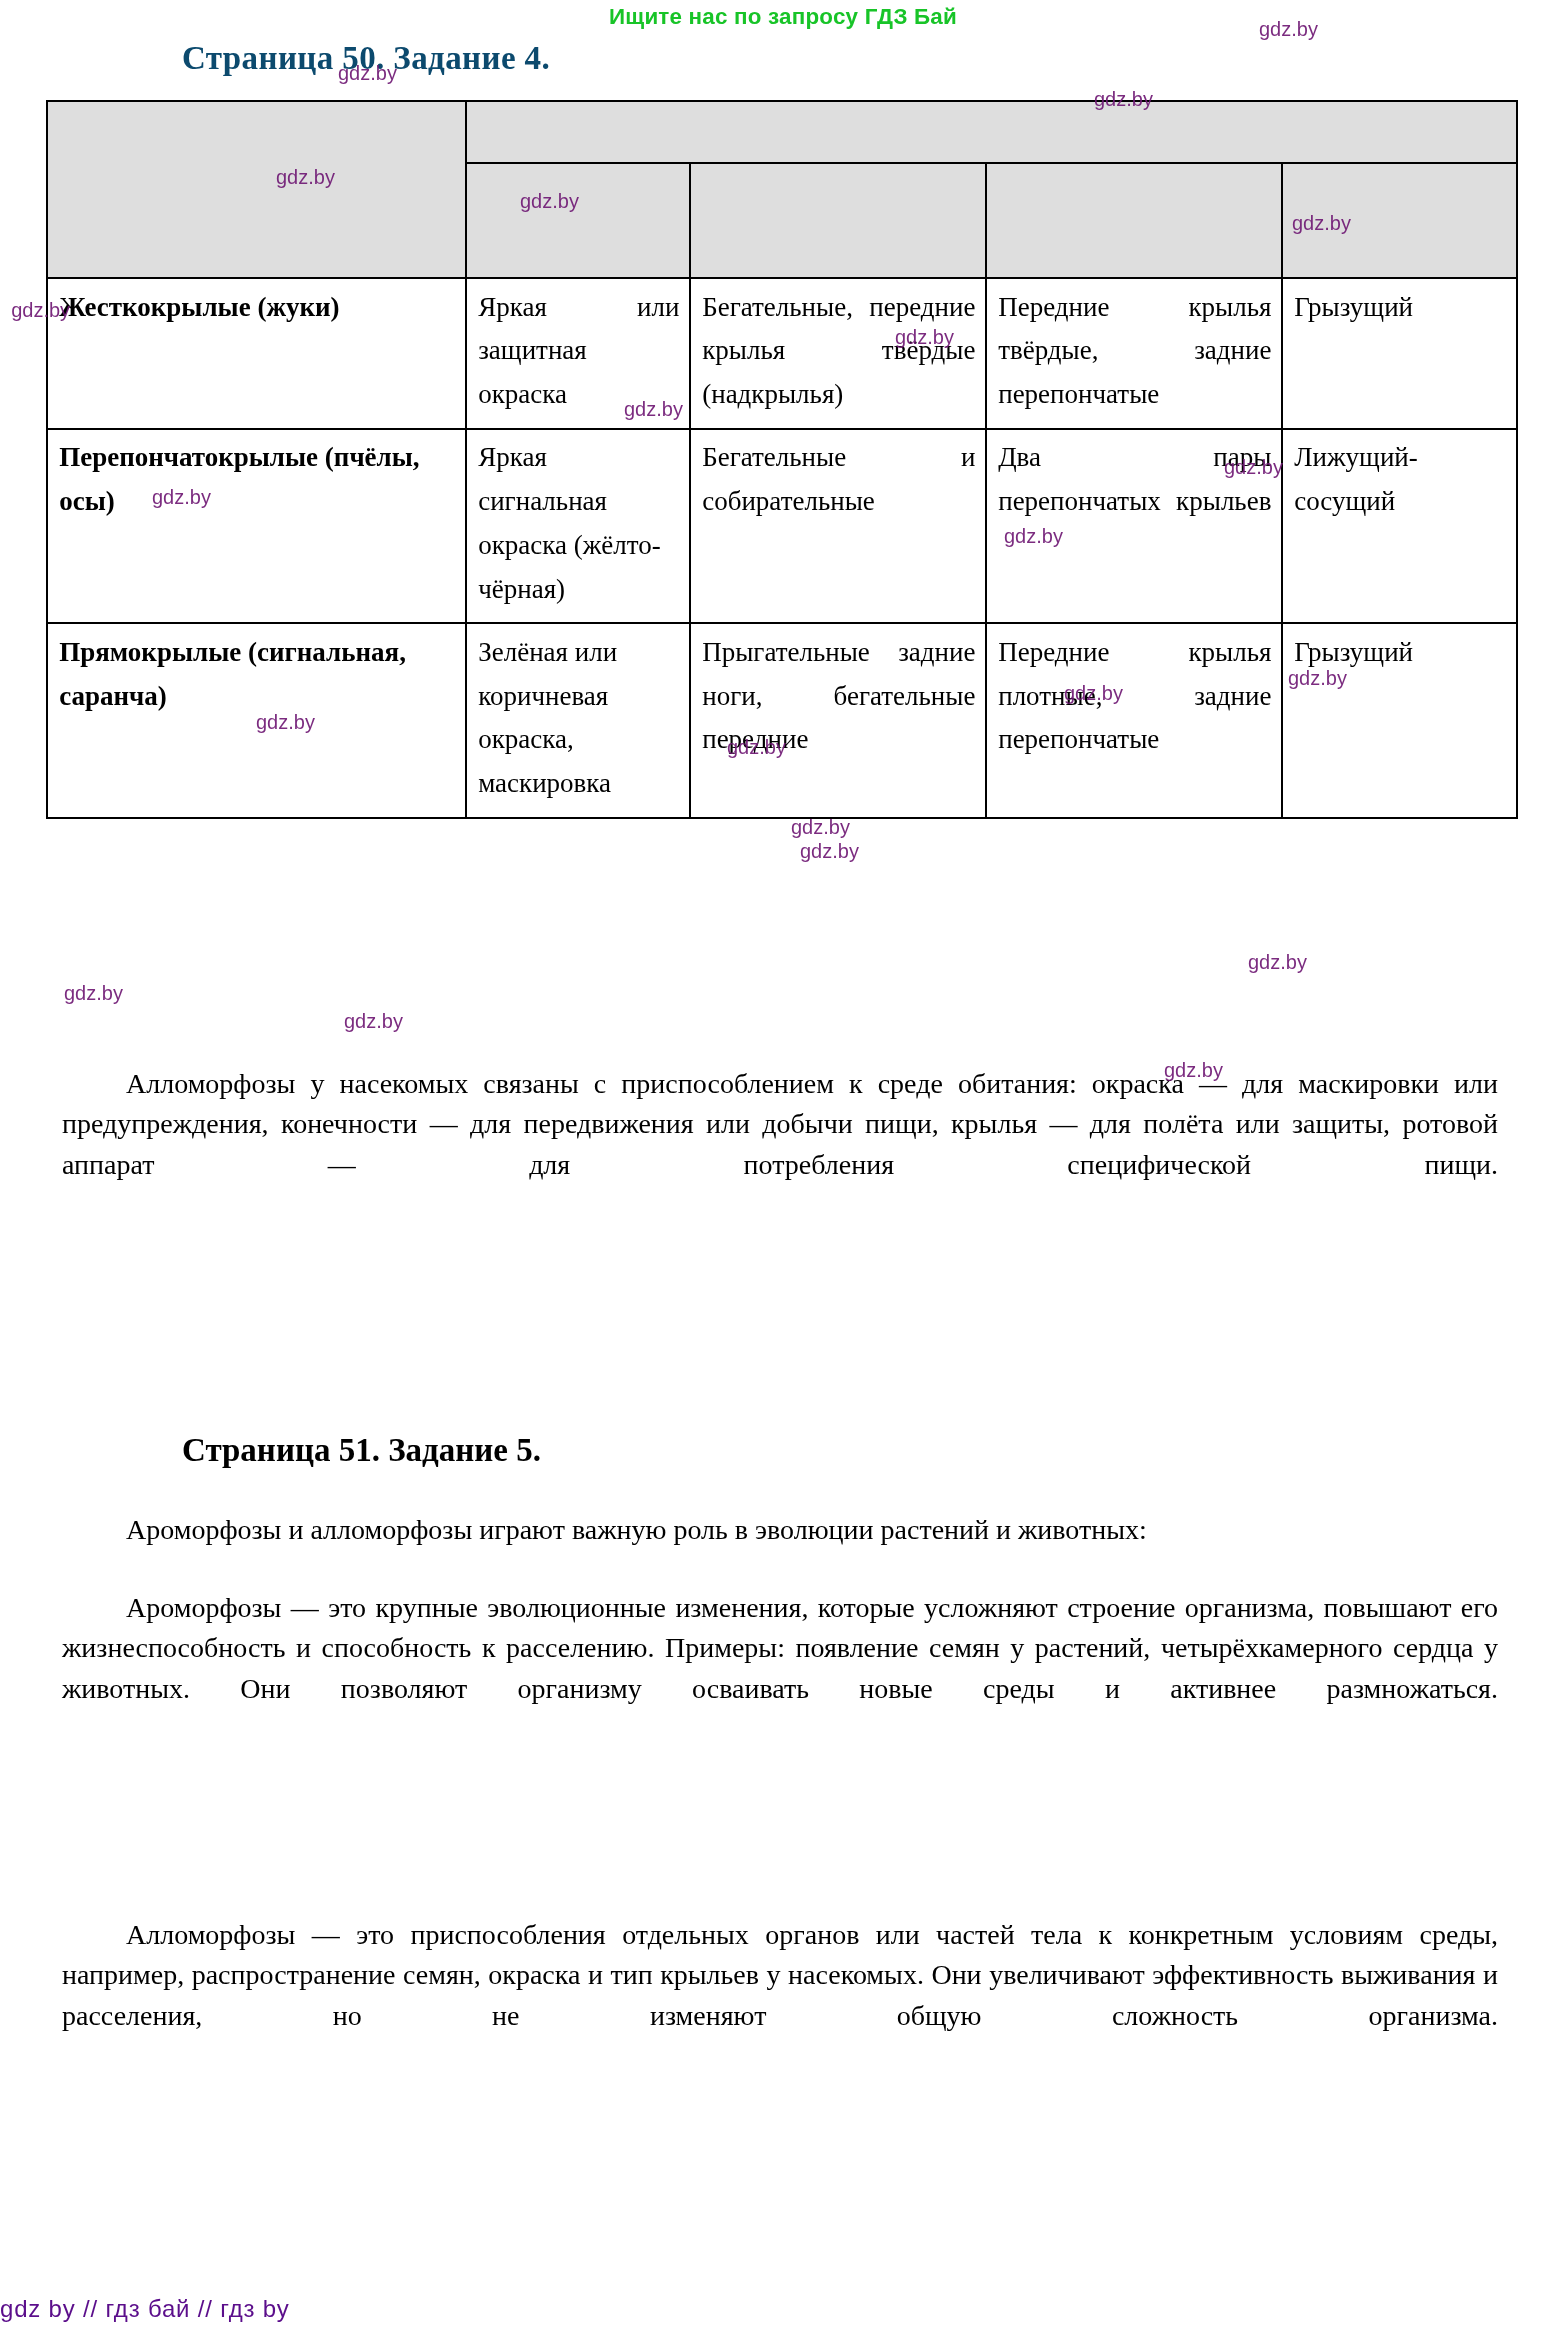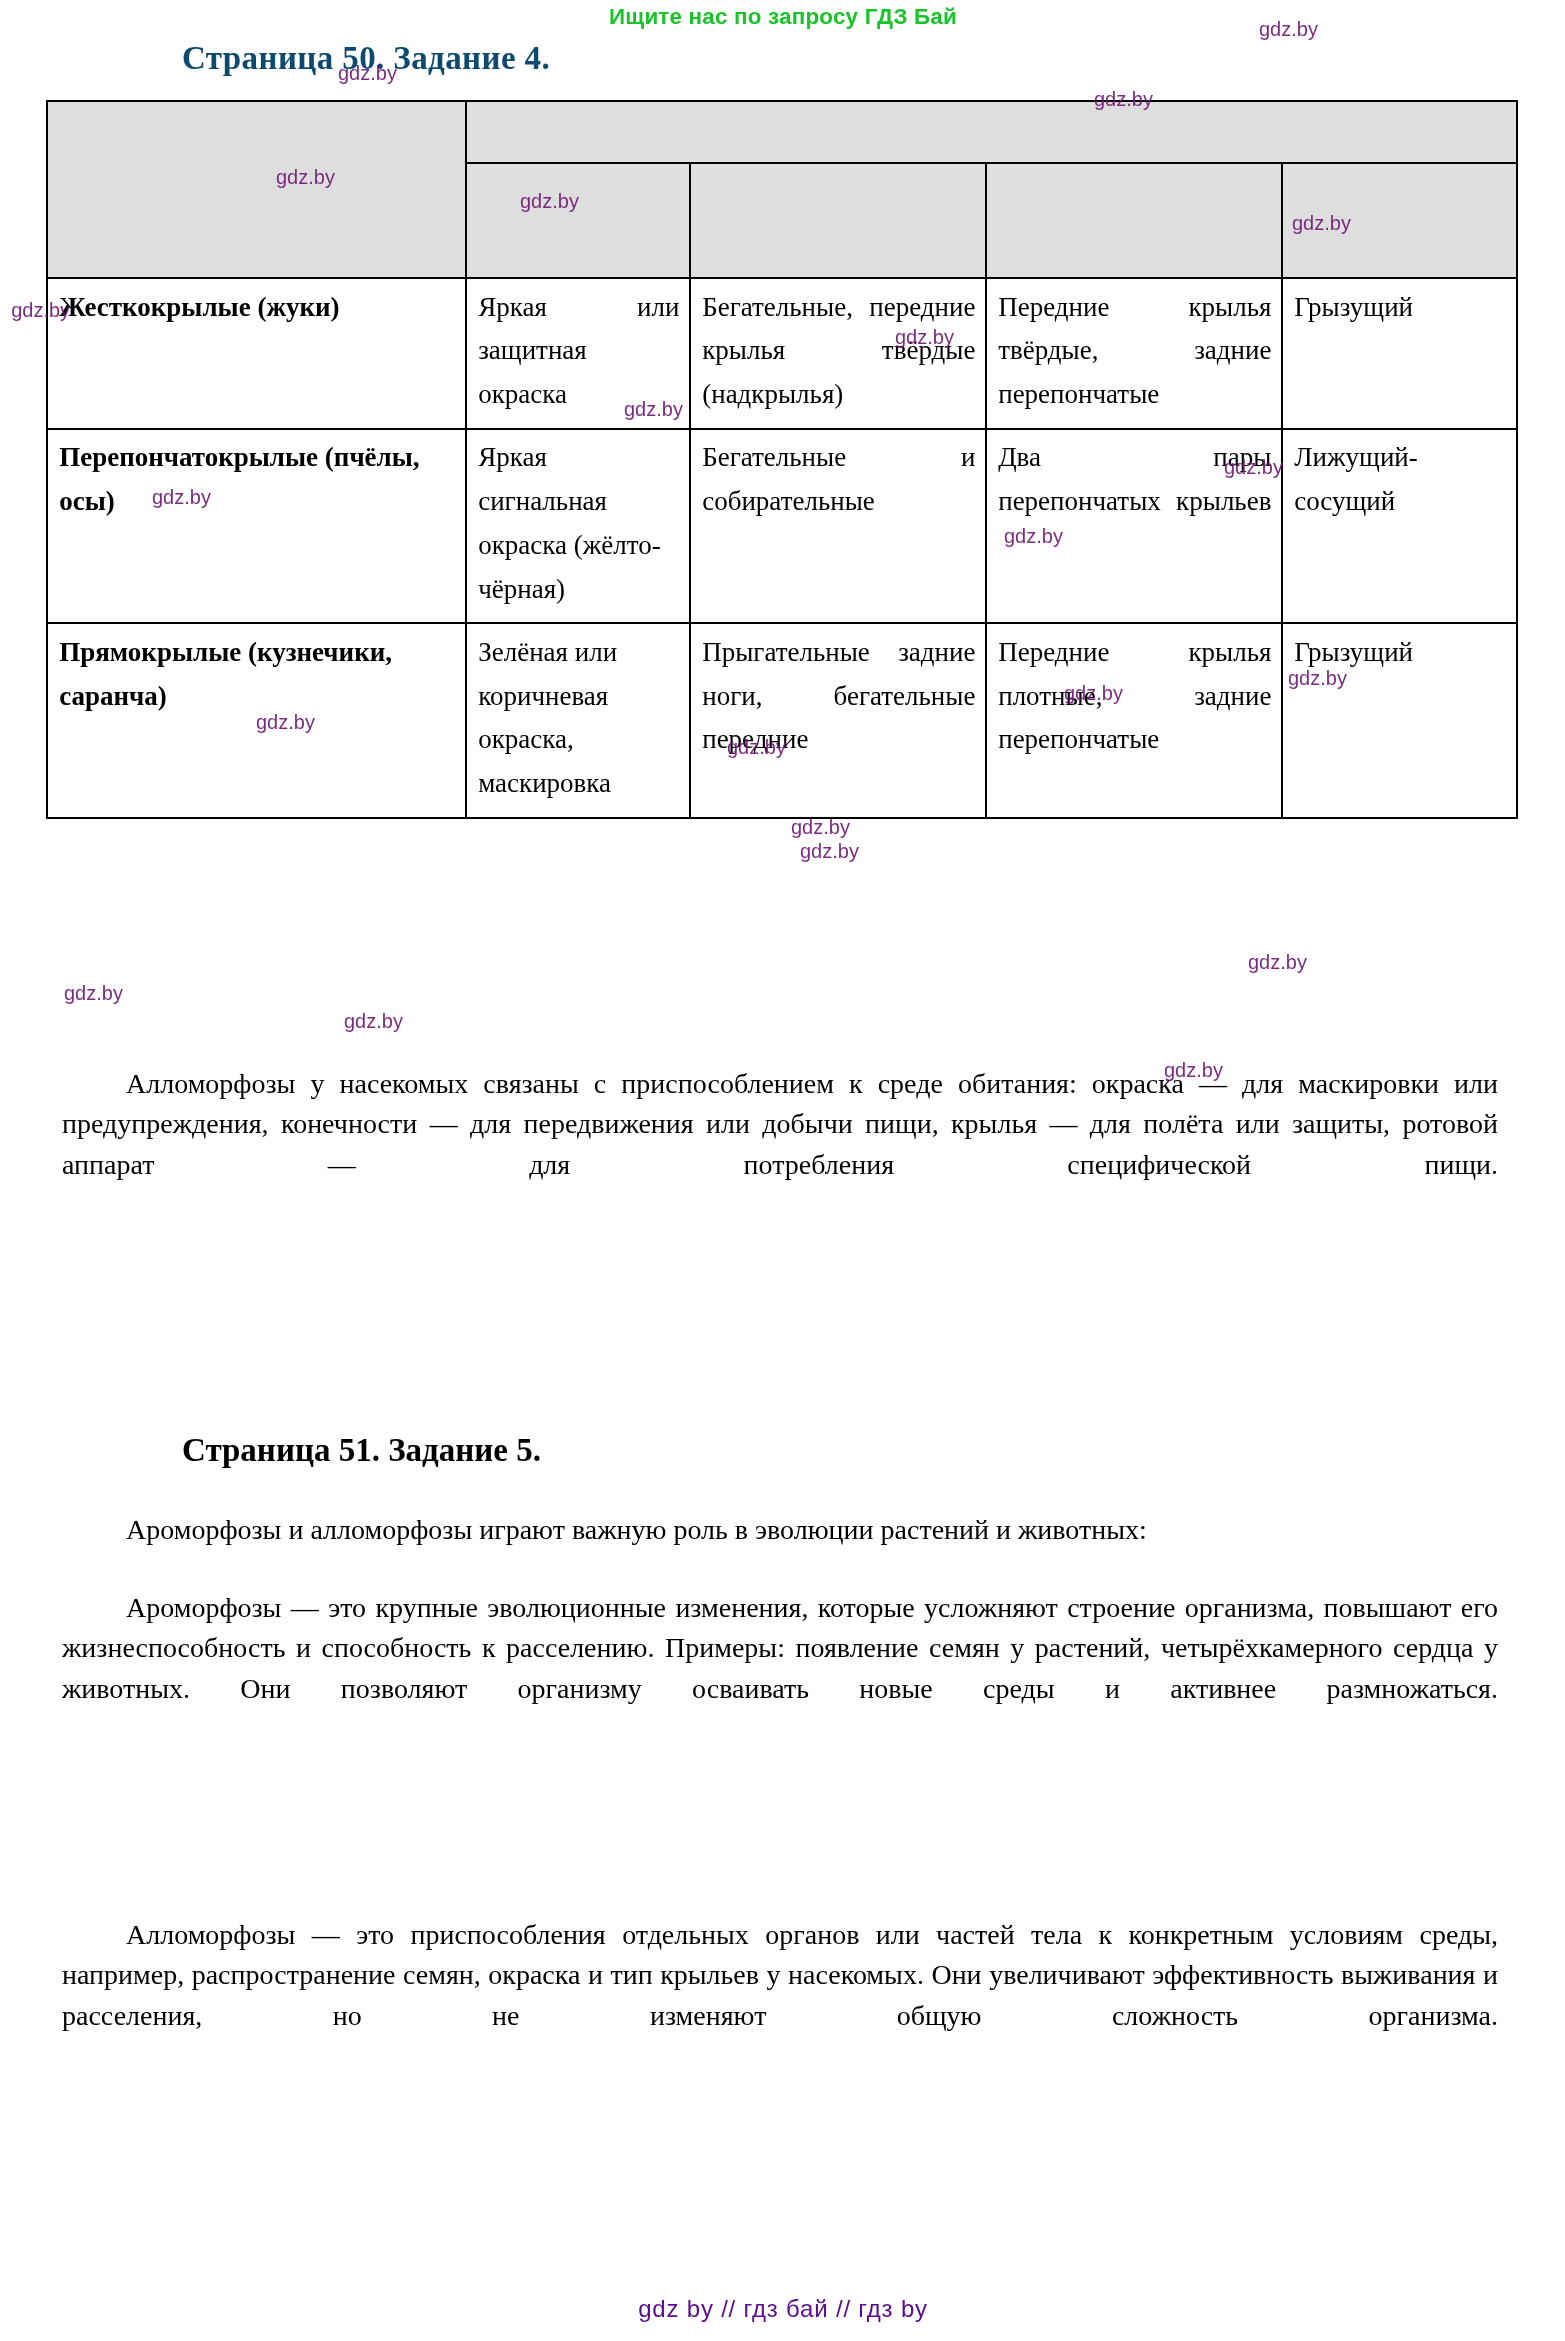--- a/index.html
+++ b/index.html
@@ -64,21 +64,21 @@
   .para-indent{text-indent:64px;}
 
   .sec-title{
     position:absolute;left:182px;
     font-size:33px;font-weight:700;color:#000;white-space:nowrap;
   }
 
   
   .footer{
     position:absolute;left:0;bottom:19px;width:1566px;
-    text-align:center;
+    text-align:left;
     font-family:"Liberation Sans", sans-serif;
     font-size:24px;color:#5b0e8b;letter-spacing:0.8px;
   }
 
   
   .wm{
     position:absolute;
     font-family:"Liberation Sans", sans-serif;
     font-size:20px;color:#701a75;opacity:.92;
     white-space:nowrap;pointer-events:none;
@@ -125,21 +125,21 @@
 
         <tr>
           <td class="cell-name plain">Перепончатокрылые (пчёлы, осы)</td>
           <td class="plain">Яркая сигнальная окраска (жёлто-чёрная)</td>
           <td class="just">Бегательные и собирательные</td>
           <td class="just">Два пары перепончатых крыльев</td>
           <td class="plain">Лижущий-сосущий</td>
         </tr>
 
         <tr>
-          <td class="cell-name plain">Прямокрылые (кузнечики, саранча)</td>
+          <td class="cell-name plain">Прямокрылые (сигнальная, саранча)</td>
           <td class="plain">Зелёная или коричневая окраска, маскировка</td>
           <td class="just">Прыгательные задние ноги, бегательные передние</td>
           <td class="just">Передние крылья плотные, задние перепончатые</td>
           <td class="plain">Грызущий</td>
         </tr>
       </tbody>
     </table>
   </div>
 
   <div class="para para-indent" style="left:62px;top:1064px;width:1436px;">Алломорфозы у насекомых связаны с приспособлением к среде обитания: окраска — для маскировки или предупреждения, конечности — для передвижения или добычи пищи, крылья — для полёта или защиты, ротовой аппарат — для потребления специфической пищи.</div>

